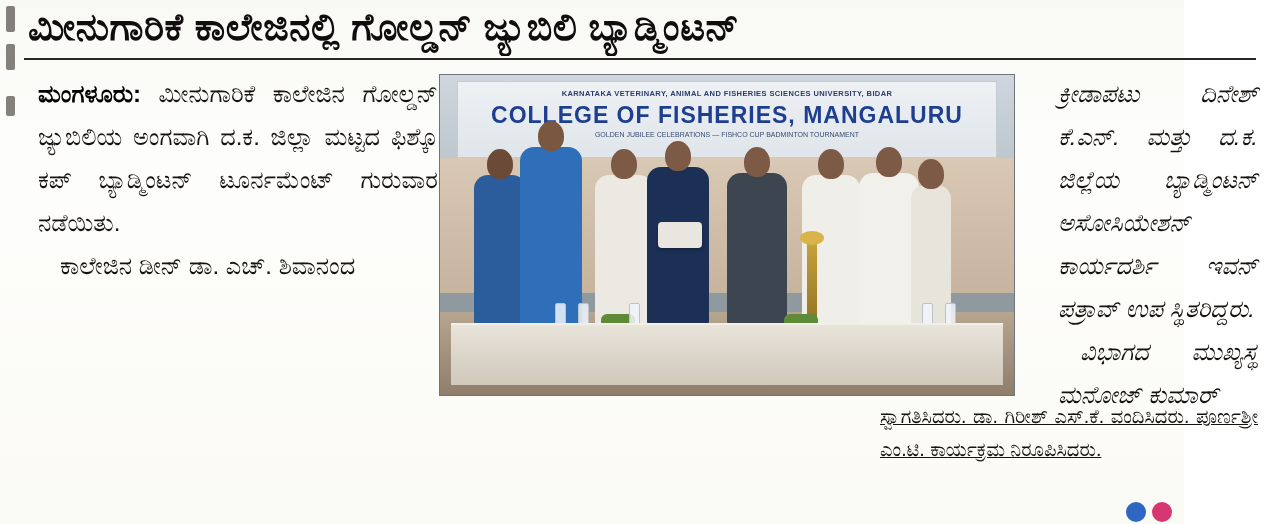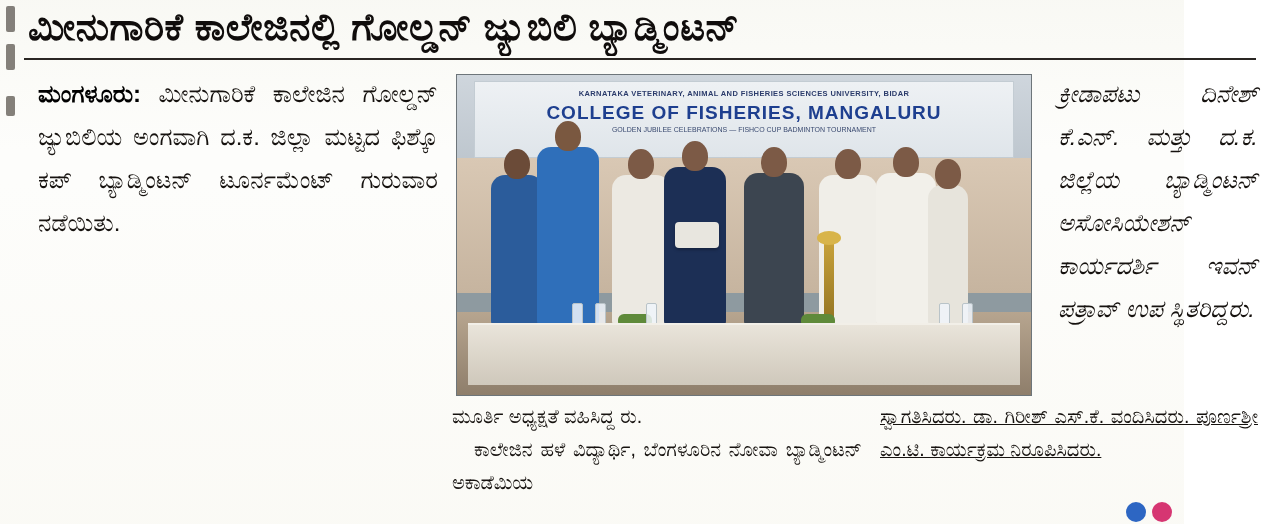--- a/index.html
+++ b/index.html
@@ -91,21 +91,21 @@
     text-align: justify;
     font-style: italic;
   }
   .lead {
     font-weight: bold;
     color: #000;
   }
 
   .photo {
     position: absolute;
-    left: 456px;
+    left: 439px;
     top: 74px;
     width: 576px;
     height: 322px;
     background: #8e9aa0;
     overflow: hidden;
     border: 1px solid #6d757a;
     box-sizing: border-box;
   }
   .photo .sky {
     position: absolute;
@@ -128,21 +128,21 @@
     text-align: center;
     font-size: 7.5px;
     letter-spacing: 0.4px;
     color: #2b3b6b;
     font-weight: bold;
     white-space: nowrap;
   }
   .banner-main {
     margin-top: 4px;
     text-align: center;
-    font-size: 19px;
+    font-size: 23px;
     letter-spacing: 1px;
     color: #1e3f8f;
     font-weight: bold;
     white-space: nowrap;
   }
   .banner-sub {
     margin-top: 2px;
     text-align: center;
     font-size: 7px;
     color: #3a4a70;
@@ -289,20 +289,21 @@
   <div class="gutter-mark g3"></div>
 
   <div class="headline">ಮೀನುಗಾರಿಕೆ ಕಾಲೇಜಿನಲ್ಲಿ  ಗೋಲ್ಡನ್  ಜ್ಯುಬಿಲಿ ಬ್ಯಾಡ್ಮಿಂಟನ್</div>
   <div class="rule"></div>
 
   <div class="col col-left">
     <p>
       <span class="lead">ಮಂಗಳೂರು:</span>
       <span>ಮೀನುಗಾರಿಕೆ ಕಾಲೇಜಿನ ಗೋಲ್ಡನ್ ಜ್ಯುಬಿಲಿಯ ಅಂಗವಾಗಿ ದ.ಕ. ಜಿಲ್ಲಾ ಮಟ್ಟದ ಫಿಶ್ಕೊ ಕಪ್ ಬ್ಯಾಡ್ಮಿಂಟನ್ ಟೂರ್ನಮೆಂಟ್ ಗುರುವಾರ ನಡೆಯಿತು.</span>
     </p>
+    <p>ಕಾಲೇಜಿನ ಡೀನ್ ಡಾ. ಎಚ್. ಶಿವಾನಂದ</p>
   </div>
 
   <div class="photo">
     <div class="sky"></div>
     <div class="wall"></div>
     <div class="stage-front"></div>
 
     <div class="banner">
       <div class="banner-top">KARNATAKA VETERINARY, ANIMAL AND FISHERIES SCIENCES UNIVERSITY, BIDAR</div>
       <div class="banner-main">COLLEGE OF FISHERIES, MANGALURU</div>
@@ -344,26 +345,23 @@
     <div class="bottles bottle2"></div>
     <div class="bottles bottle3"></div>
     <div class="bottles bottle4"></div>
     <div class="bottles bottle5"></div>
 
     <div class="table-cloth"></div>
   </div>
 
   <div class="col col-right">
     <p>ಕ್ರೀಡಾಪಟು ದಿನೇಶ್ ಕೆ.ಎನ್. ಮತ್ತು ದ.ಕ. ಜಿಲ್ಲೆಯ ಬ್ಯಾಡ್ಮಿಂಟನ್ ಅಸೋಸಿಯೇಶನ್ ಕಾರ್ಯದರ್ಶಿ ಇವನ್ ಪತ್ರಾವ್ ಉಪ ಸ್ಥಿತರಿದ್ದರು.</p>
-  </div>
-
-  <div class="bottom-text bt-mid">
-    <p>ಮೂರ್ತಿ ಅಧ್ಯಕ್ಷತೆ ವಹಿಸಿದ್ದ ರು.</p>
-    <p>ಕಾಲೇಜಿನ ಹಳೆ ವಿದ್ಯಾರ್ಥಿ, ಬೆಂಗಳೂರಿನ ನೋವಾ ಬ್ಯಾಡ್ಮಿಂಟನ್ ಅಕಾಡೆಮಿಯ</p>
-  </div>
+    <p>ವಿಭಾಗದ ಮುಖ್ಯಸ್ಥ ಮನೋಜ್ ಕುಮಾರ್</p>
+  </div>
+
 
   <div class="bottom-text bt-right">
     <p>ಸ್ವಾಗತಿಸಿದರು. ಡಾ. ಗಿರೀಶ್ ಎಸ್.ಕೆ. ವಂದಿಸಿದರು. ಪೂರ್ಣಶ್ರೀ ಎಂ.ಟಿ. ಕಾರ್ಯಕ್ರಮ ನಿರೂಪಿಸಿದರು.</p>
   </div>
 
   <div class="footer-badges">
     <span class="badge-circle badge-fb"></span>
     <span class="badge-circle badge-ig"></span>
   </div>
 </div>

